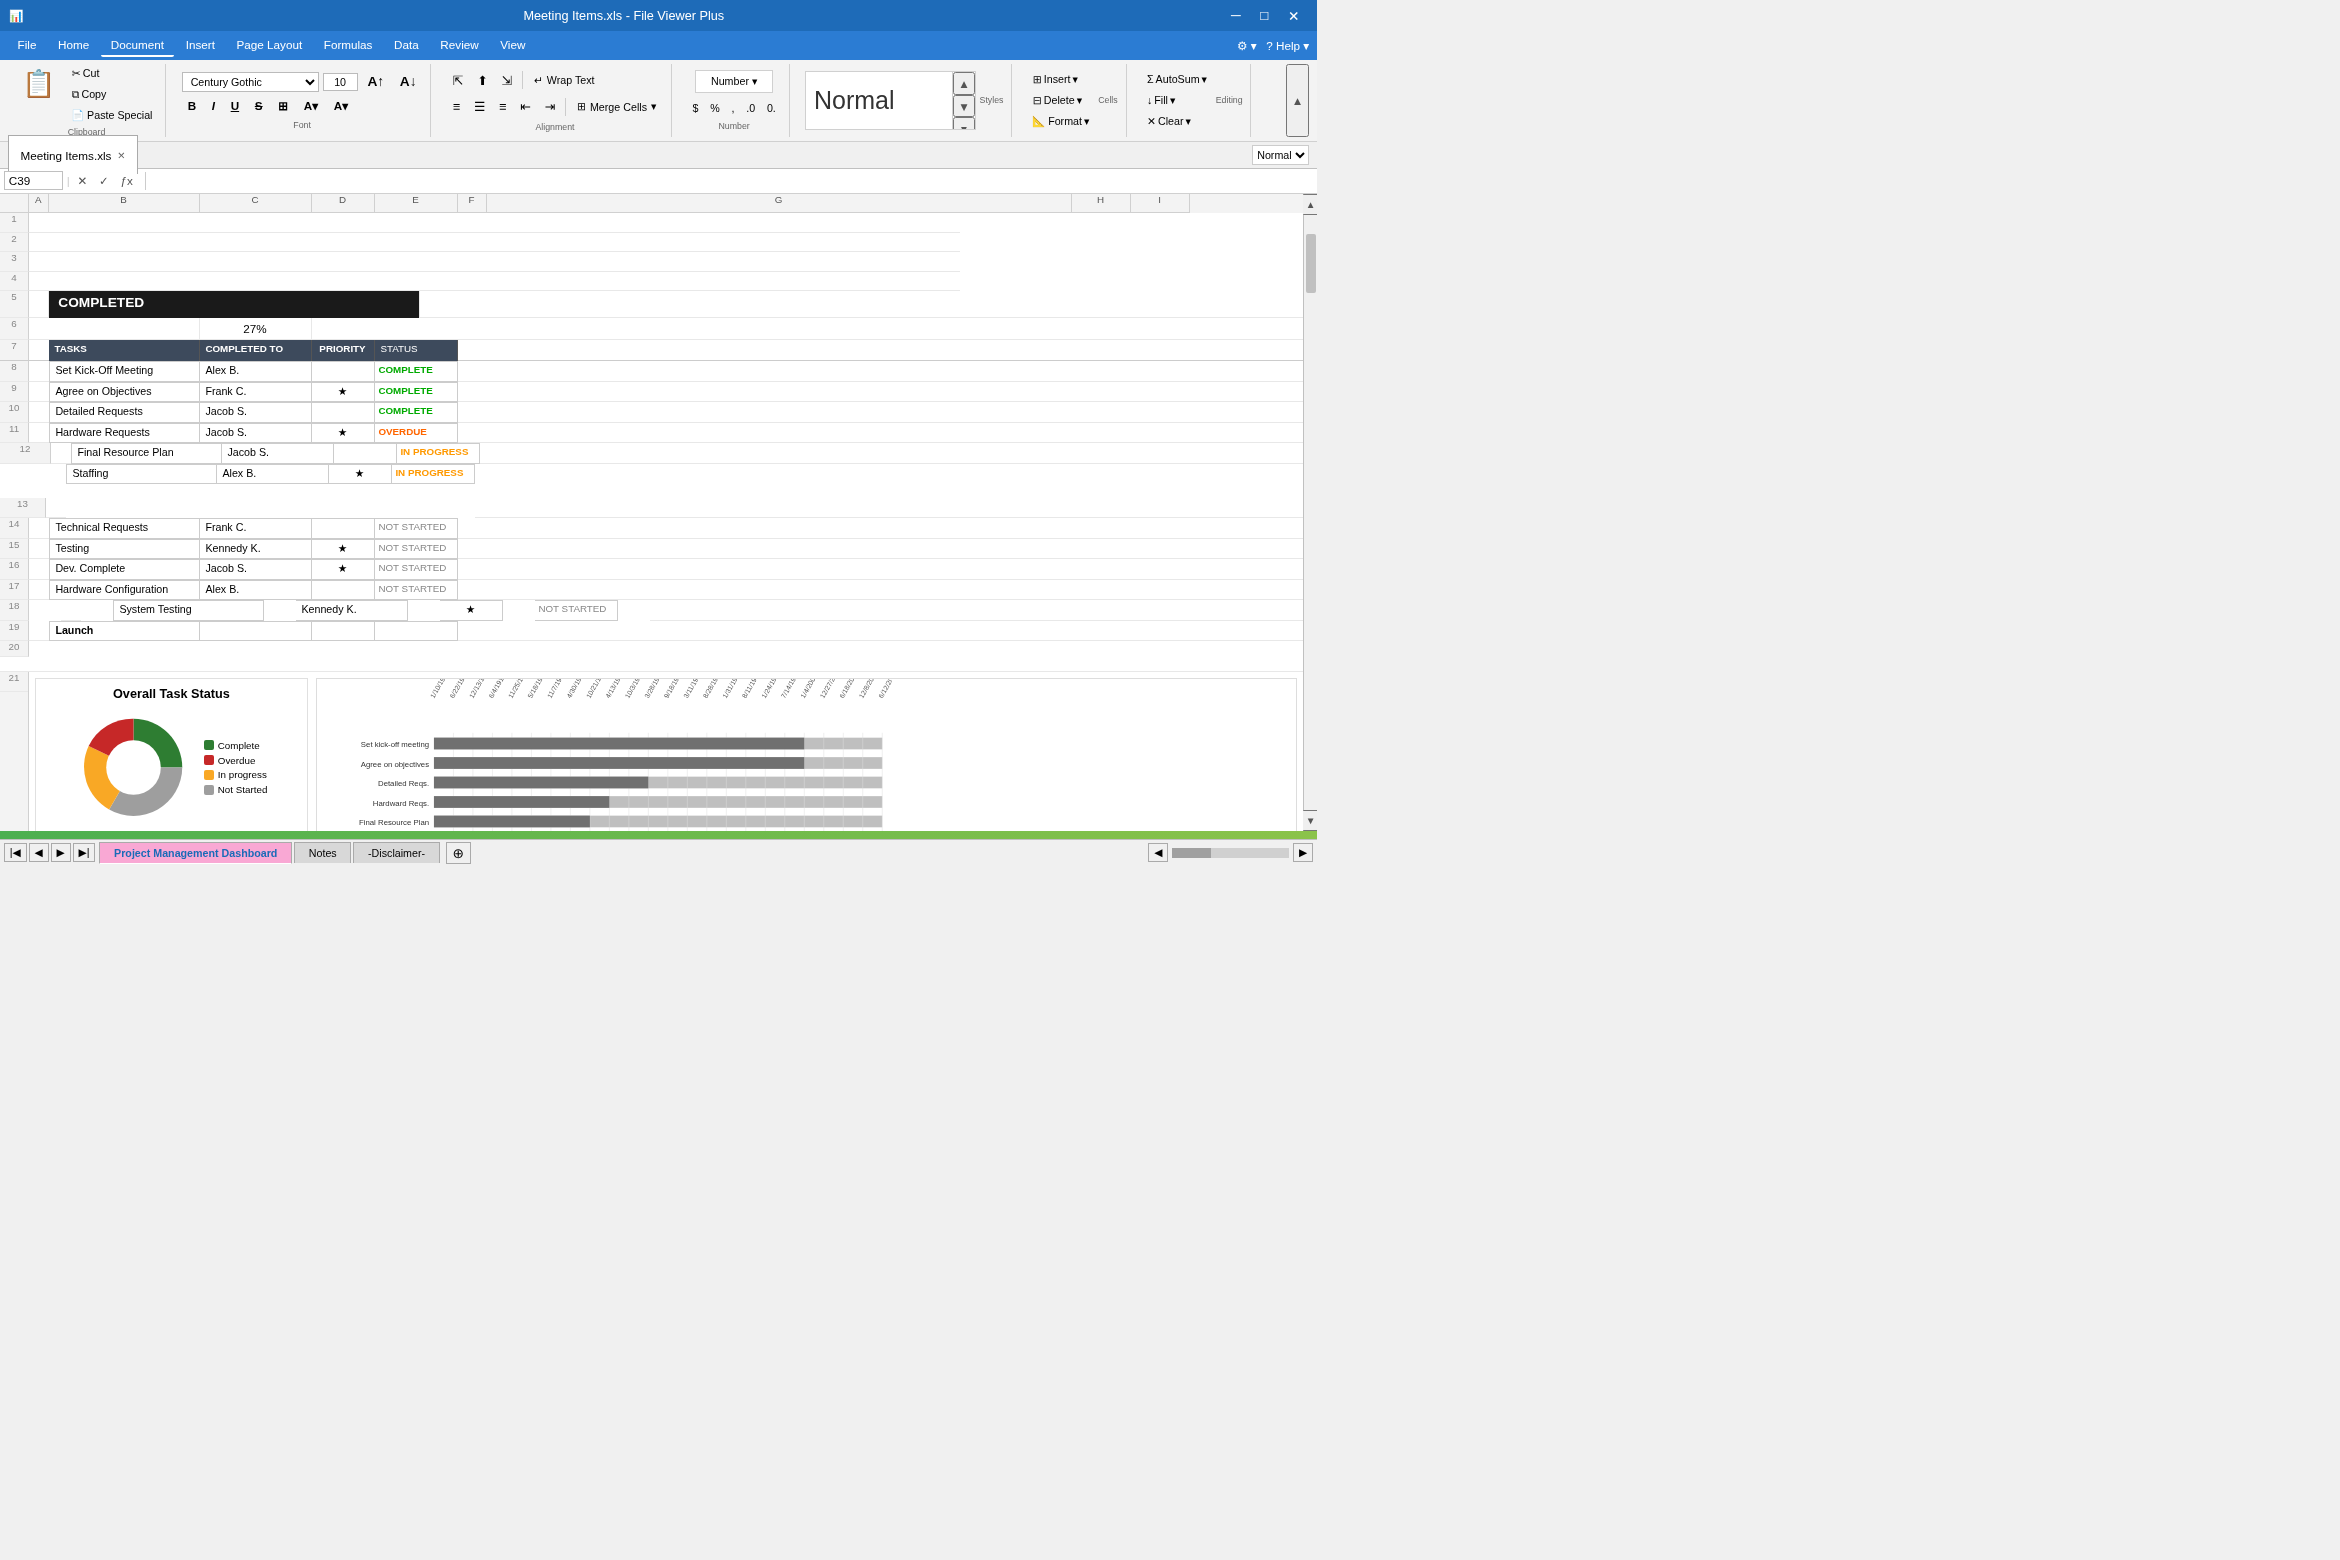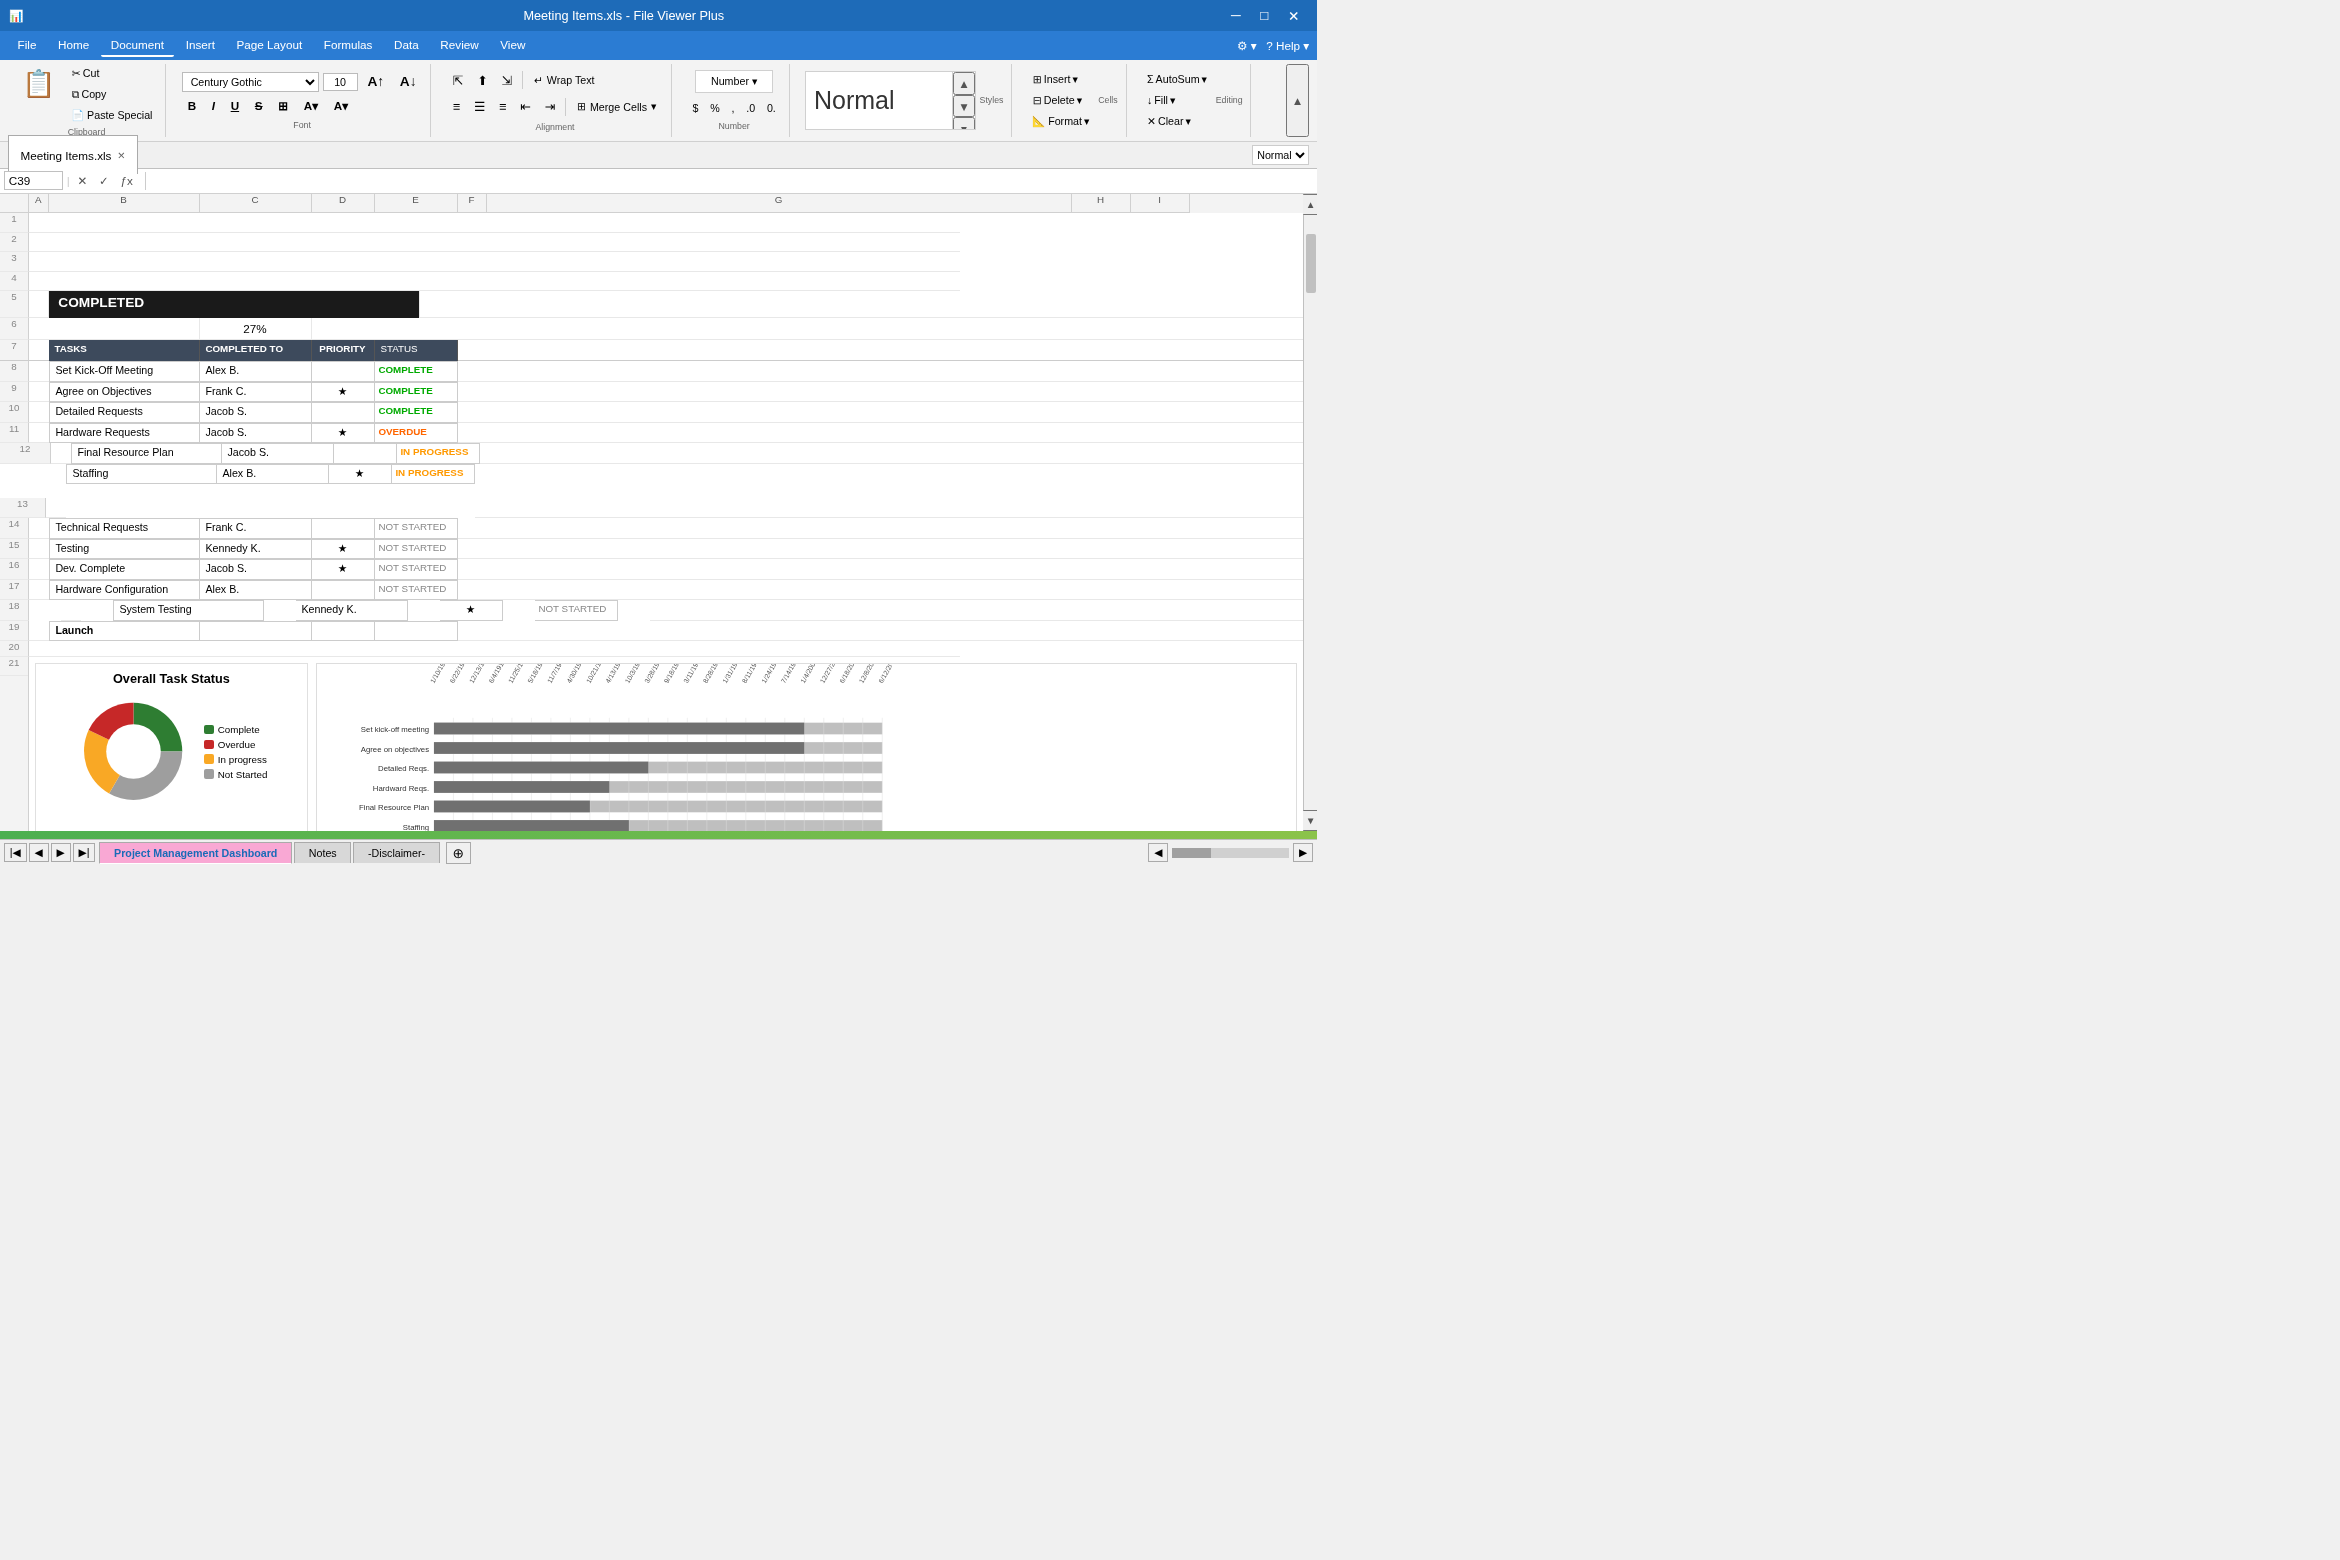--- a/index.html
+++ b/index.html
@@ -650,21 +650,21 @@
       <div style="width:29px;min-width:29px;height:20.5px;background:#f3f3f3;border-right:1px solid #d0d0d0;border-bottom:1px solid #e8e8e8;text-align:center;font-size:9.8px;color:#888;">19</div>
       <div style="width:19.5px;border-bottom:1px solid #e8e8e8;"></div>
       <div style="width:151px;height:20.5px;border:1px solid #ccc;padding:2px 5.9px;font-size:10.7px;overflow:hidden;font-weight:bold;">Launch</div>
       <div style="width:112px;height:20.5px;border:1px solid #ccc;border-left:none;padding:2px 5.9px;font-size:10.7px;overflow:hidden;"></div>
       <div style="width:63px;height:20.5px;border:1px solid #ccc;border-left:none;padding:2px 5.9px;font-size:10.7px;text-align:center;"></div>
       <div style="width:83px;height:20.5px;border:1px solid #ccc;border-left:none;padding:2px 3.9px;font-size:9.8px;"></div>
       <div style="flex:1;border-bottom:1px solid #e8e8e8;"></div>
     </div>
         </div>
 
-      <div style="display:flex;">
+      <div style="display:flex;flex-direction:column;">
         <div style="width:29px;min-width:29px;height:15.6px;background:#f3f3f3;border-right:1px solid #d0d0d0;border-bottom:1px solid #e8e8e8;text-align:center;font-size:9.8px;color:#888;">20</div>
         <div style="min-width:931px;height:15.6px;border-bottom:1px solid #e8e8e8;"></div>
       </div>
 
       <div style="display:flex;gap:0;">
         <div style="width:29px;min-width:29px;background:#f3f3f3;border-right:1px solid #d0d0d0;">
           <div style="height:19.5px;border-bottom:1px solid #e8e8e8;text-align:center;font-size:9.8px;color:#888;">21</div>
           <div style="height:176px;"></div>
         <div style="height: 19.5px; border-bottom: 1px solid rgb(232, 232, 232); text-align: center; font-size: 9.8px; color: rgb(136, 136, 136);">22</div>
           </div>

